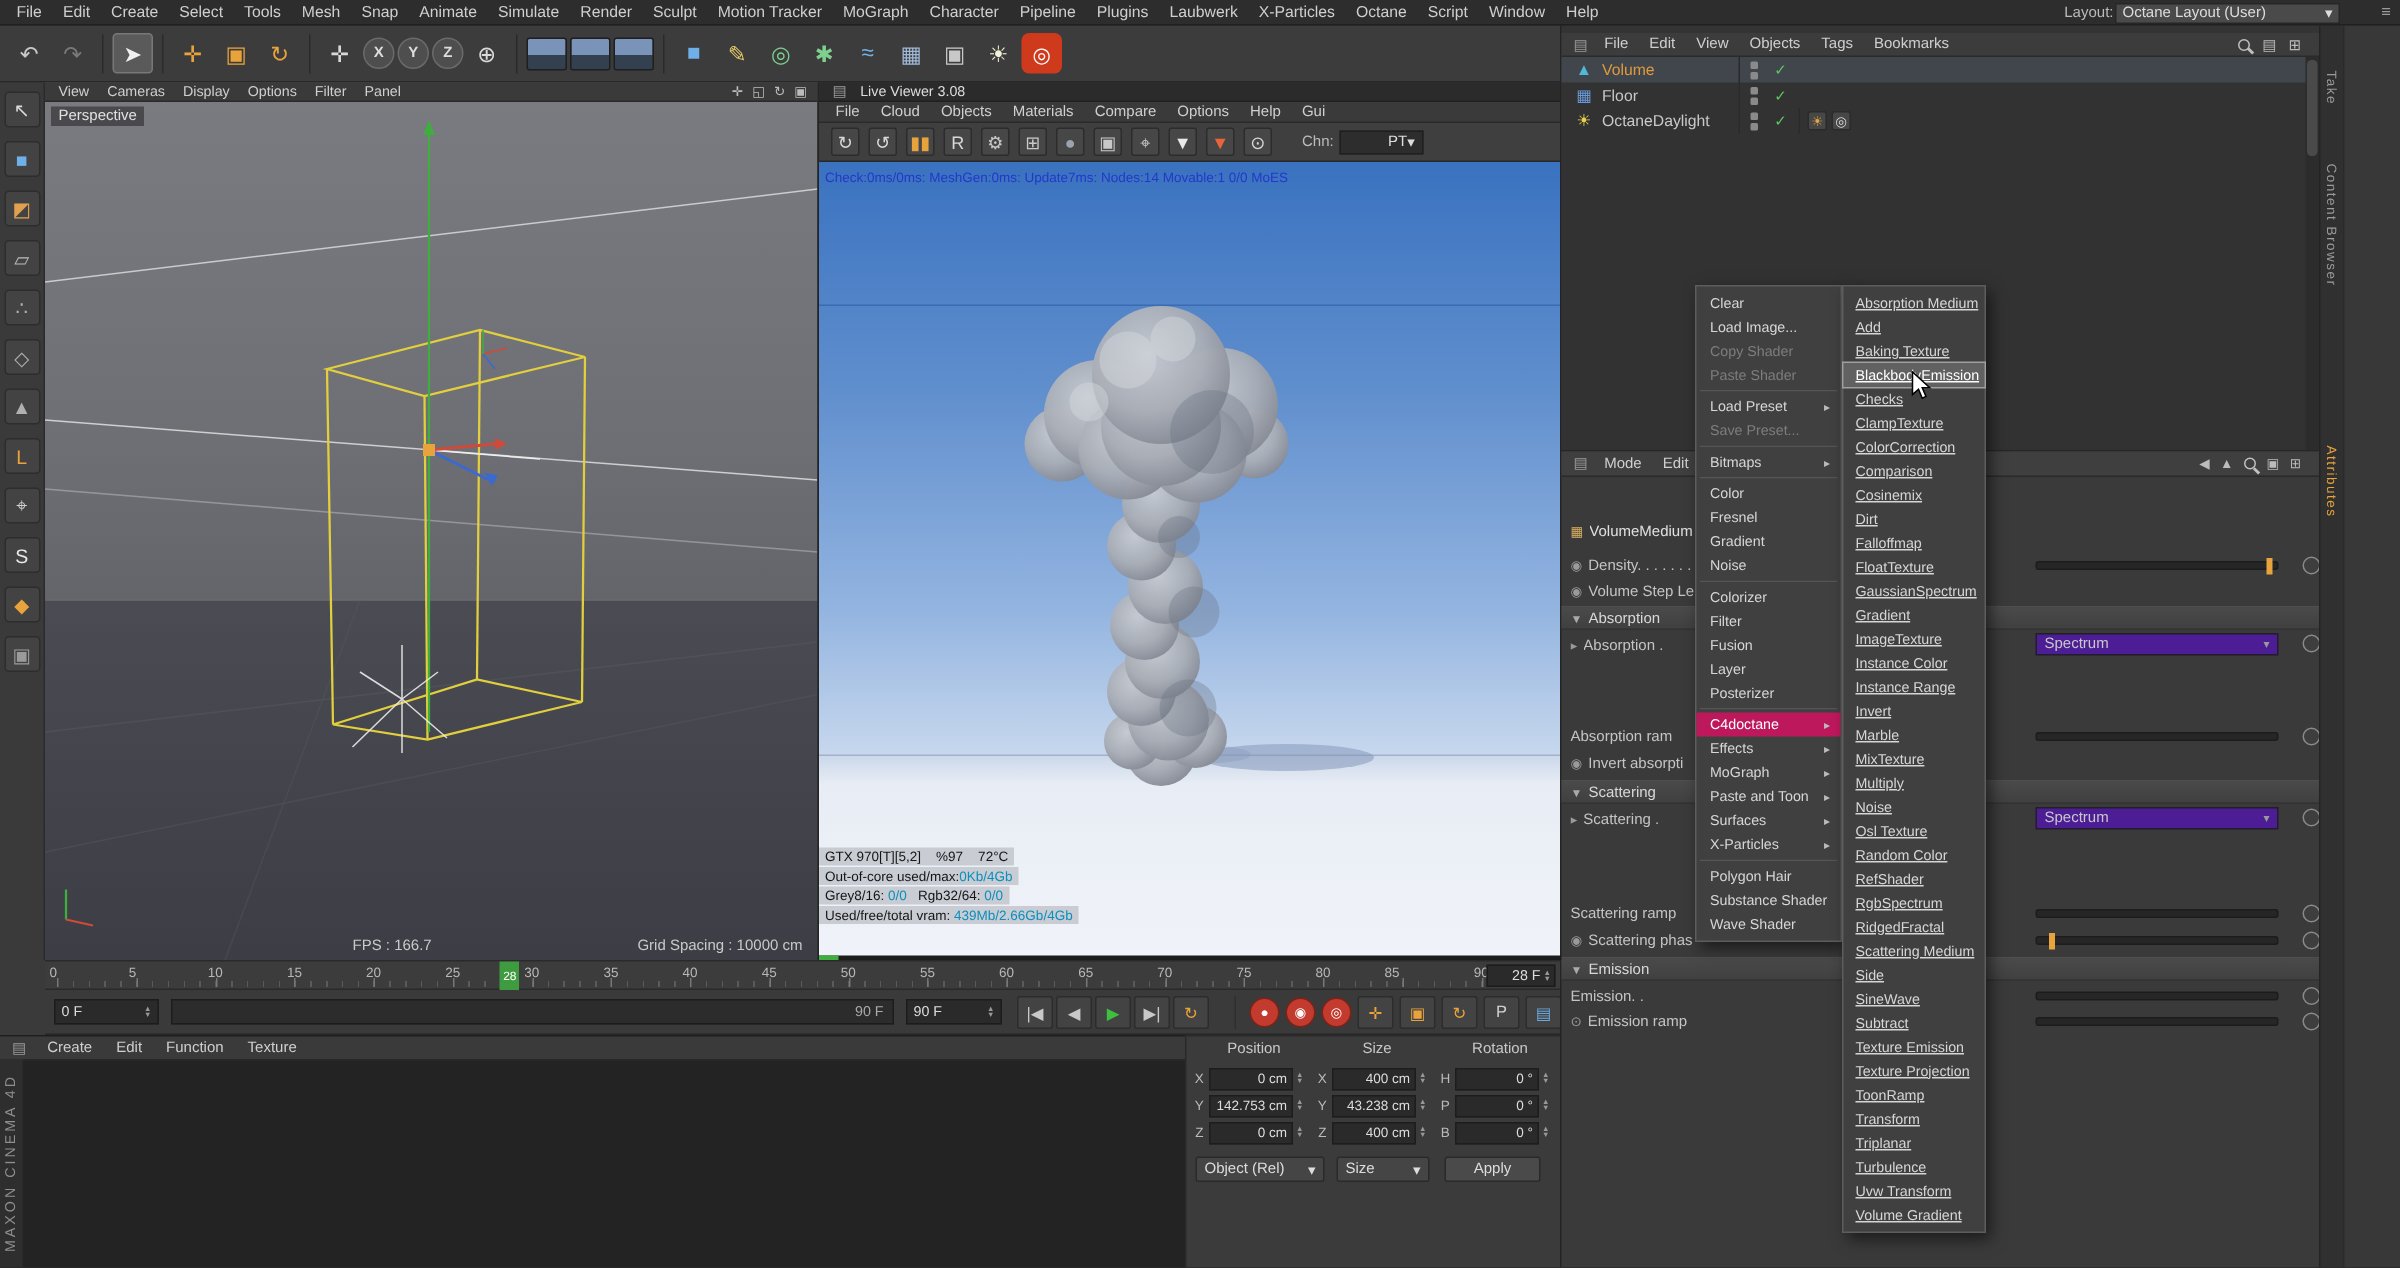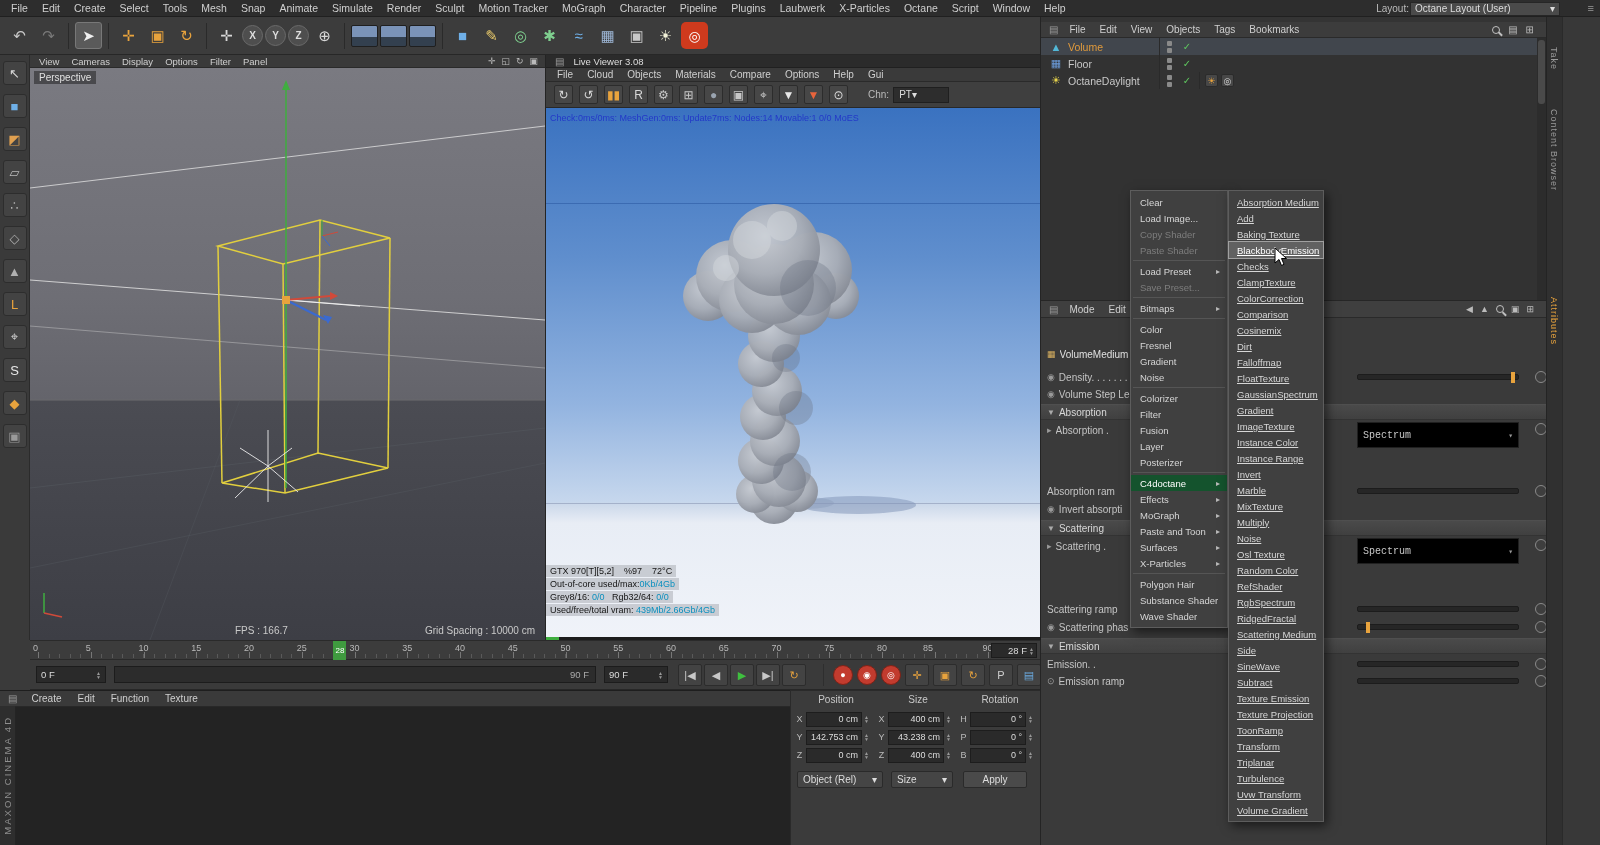--- a/index.html
+++ b/index.html
@@ -41,21 +41,21 @@
 
   
   #live-viewer{position:absolute;left:545px;top:55px;width:495px;height:585px;background:#333;border-left:1px solid #242424;}
   .lv-title{position:absolute;left:0;top:0;width:100%;height:13px;background:#2b2b2b;border-bottom:1px solid #202020;display:flex;align-items:center;gap:5px;padding:0 5px;font-size:9.5px;color:#ddd;}
   .lv-menubar{position:absolute;left:0;top:13px;width:100%;height:14px;background:#3a3a3a;border-bottom:1px solid #2a2a2a;display:flex;align-items:center;padding:0 4px;}
   .lv-menubar .mi{font-size:10px;padding:0 7px;}
   .lv-toolbar{position:absolute;left:0;top:27px;width:100%;height:26px;background:#3f3f3f;border-bottom:1px solid #282828;display:flex;align-items:center;gap:6px;padding:0 8px;}
   .lv-ic{width:19px;height:19px;display:flex;align-items:center;justify-content:center;font-size:12px;color:#d0d0d0;background:#474747;border:1px solid #2c2c2c;border-radius:2px;}
   .chn{display:flex;align-items:center;gap:4px;margin-left:14px;}
   .chn .lbl{font-size:10px;color:#bbb;}
-  .chn .val{width:56px;height:16px;background:#2d2d2d;border:1px solid #1f1f1f;font-size:10px;color:#ddd;display:flex;align-items:center;justify-content:flex-start;padding:0 5px;}
+  .chn .val{width:56px;height:16px;background:#2d2d2d;border:1px solid #1f1f1f;font-size:10px;color:#ddd;display:flex;align-items:center;justify-content:flex-end;padding:0 5px;}
   .lv-render{position:absolute;left:0;top:53px;width:495px;height:532px;background:linear-gradient(180deg,#3a72c0 0%,#5f8ecd 28%,#93b4e0 56%,#c6d7ed 74%,#cbd8ea 74.4%,#e8edf5 78%,#f0f3f9 100%);overflow:hidden;}
   .sky-line{position:absolute;left:0;top:95px;width:100%;height:1px;background:#2f5ea6;opacity:.65;}
   .horizon-line{position:absolute;left:0;top:395px;width:100%;height:1px;background:#9aa8c2;opacity:.8;}
   .lv-stats-top{position:absolute;left:4px;top:5px;font-size:9px;color:#2338c8;white-space:nowrap;z-index:3;}
   .gpu-box{position:absolute;left:0;background:rgba(196,200,206,.9);color:#151515;font-size:9px;line-height:12px;height:12px;padding:0 4px;white-space:nowrap;z-index:3;}
   .cy{color:#0a8fbe;margin-top:26px;}
   .lv-renderbar{position:absolute;left:0;top:517px;width:100%;height:12px;background:#0d0d0d;color:#e2e2e2;font-size:9px;line-height:12px;padding:0 4px;white-space:nowrap;z-index:3;}
   .prog-track{position:absolute;left:0;top:529px;width:100%;height:3px;background:#1c1c1c;z-index:3;}
   .prog-fill{position:absolute;left:0;top:0;height:3px;width:13px;background:#3fae3f;}
 
@@ -129,34 +129,34 @@
   #ap-body{position:absolute;left:0;top:17px;width:100%;height:528px;}
   .ap-row{position:absolute;left:6px;height:16px;display:flex;align-items:center;gap:4px;font-size:10px;color:#c4c4c4;white-space:nowrap;overflow:hidden;max-width:300px;}
   .ap-row.section{left:0;right:0;max-width:none;background:linear-gradient(#4a4a4a,#404040);padding-left:6px;color:#d8d8d8;border-top:1px solid #4f4f4f;border-bottom:1px solid #333;}
   .ap-row.title{color:#e0e0e0;}
   .ap-tri{font-size:8px;color:#aaa;}
   .ap-ic{font-size:9px;color:#9a9a9a;}
   .ap-lb{overflow:hidden;text-overflow:ellipsis;}
   .ap-track{position:absolute;left:316px;width:162px;height:6px;background:#262626;border:1px solid #1c1c1c;border-radius:2px;}
   .ap-handle{position:absolute;top:-3px;width:4px;height:11px;background:#e8a33d;}
   .ap-circ{position:absolute;left:494px;width:12px;height:12px;border:1px solid #8a8a8a;border-radius:50%;background:#3e3e3e;}
-  .ap-drop{position:absolute;left:316px;width:162px;height:15px;background:#000000;border:1px solid #202020;font-size:10px;color:#c8c8c8;display:flex;align-items:center;justify-content:space-between;padding:12px 5px;font-family:Liberation Mono, monospace;}
+  .ap-drop{position:absolute;left:316px;width:162px;height:15px;background:#4c1d95;border:1px solid #202020;font-size:10px;color:#c8c8c8;display:flex;align-items:center;justify-content:space-between;padding:1px 5px;}
   .ap-arr{font-size:8px;color:#999;}
 
   
   #right-tabs{position:absolute;left:1546px;top:17px;width:16px;height:828px;background:#303030;border-left:1px solid #242424;}
   .vtab{position:absolute;left:2px;writing-mode:vertical-rl;font-size:9px;color:#9a9a9a;letter-spacing:1px;white-space:nowrap;}
   .vtab.act{color:#e8a33d;}
   #right-edge{position:absolute;left:1562px;top:17px;width:38px;height:828px;background:#383838;border-left:1px solid #2a2a2a;}
 
   
   #context-menu{position:absolute;left:1130px;top:190px;width:98px;background:#404040;border:1px solid #5d5d5d;box-shadow:3px 4px 10px rgba(0,0,0,.55);padding:3px 0;z-index:40;}
   .cm-it{height:16px;display:flex;align-items:center;justify-content:space-between;padding:0 7px 0 9px;font-size:9.5px;color:#d6d6d6;white-space:nowrap;}
   .cm-it.dis{color:#7d7d7d;}
-  .cm-it.hl{background:#14532d;color:#fff;}
+  .cm-it.hl{background:#be185d;color:#fff;}
   .cm-it.hl2{background:#616161;outline:1px solid #a0a0a0;color:#fff;}
   .cm-arr{font-size:8px;color:#bbb;margin-left:4px;}
   .cm-sep{height:1px;background:#2c2c2c;border-bottom:1px solid #555;margin:2px 2px;}
   #context-submenu{position:absolute;left:1228px;top:190px;width:96px;background:#404040;border:1px solid #5d5d5d;box-shadow:3px 4px 10px rgba(0,0,0,.55);padding:3px 0;z-index:41;}
   #context-submenu .cm-it{padding:0 5px 0 8px;font-size:9.5px;text-decoration:underline;}
 
   .mag{display:inline-block;width:8px;height:8px;border:1.5px solid #c0c0c0;border-radius:50%;position:relative;}
   .mag::after{content:'';position:absolute;width:5px;height:1.5px;background:#c0c0c0;transform:rotate(45deg);right:-4px;bottom:-2px;}
 
   #cursor{position:absolute;left:1274px;top:247px;z-index:99;}

